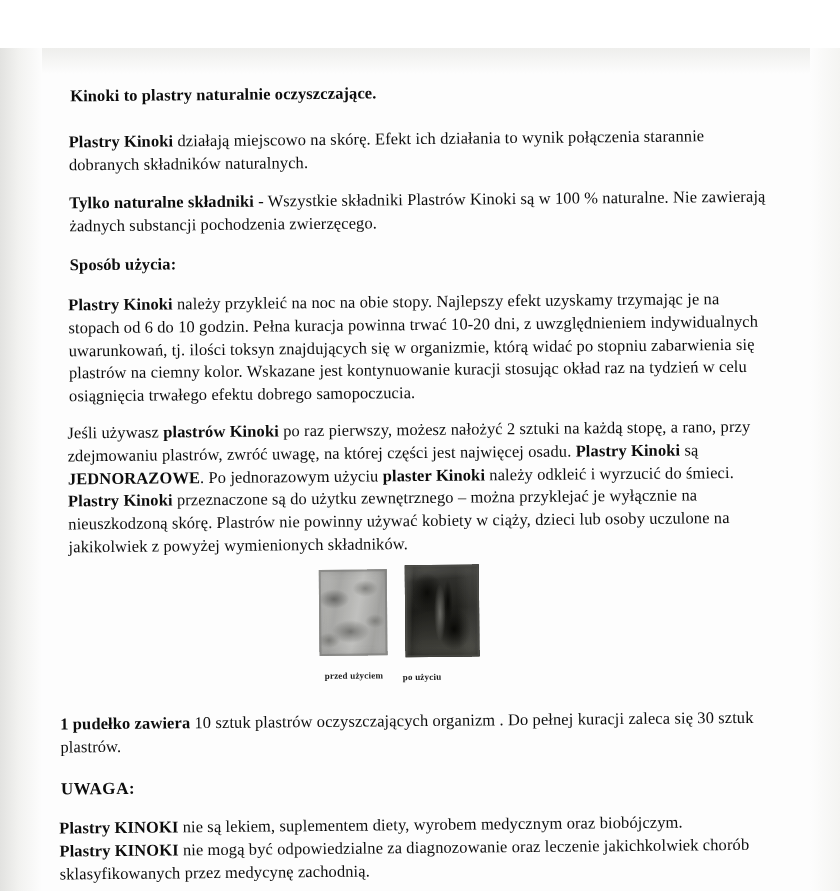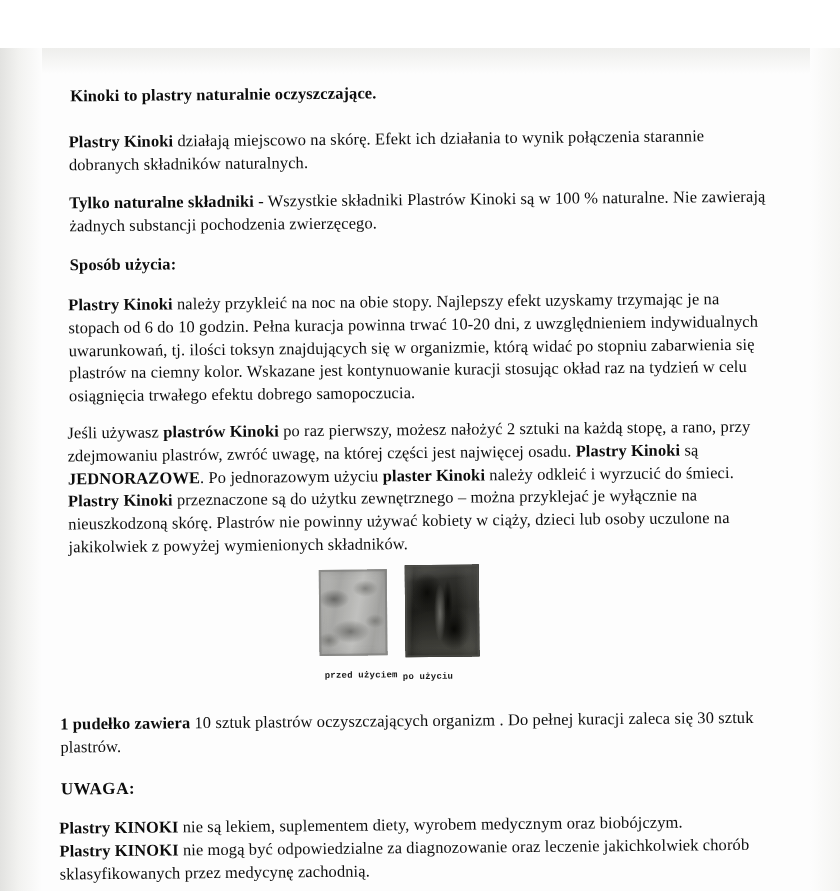--- a/index.html
+++ b/index.html
@@ -111,21 +111,21 @@
       radial-gradient(ellipse 8px 40px at 47% 52%, rgba(170,170,165,0.5), rgba(0,0,0,0) 72%),
       radial-gradient(ellipse 6px 30px at 58% 40%, rgba(20,20,18,0.8), rgba(0,0,0,0) 75%),
       radial-gradient(ellipse 20px 26px at 30% 30%, rgba(18,18,16,0.75), rgba(0,0,0,0) 76%),
       radial-gradient(ellipse 22px 28px at 66% 70%, rgba(16,16,14,0.8), rgba(0,0,0,0) 76%),
       linear-gradient(175deg, #6e6e6a 0%, #3a3a37 18%, #2b2b28 48%, #3d3d39 74%, #55554f 100%);
     box-shadow: inset 0 0 0 2px rgba(90,90,86,0.5),
                 inset 0 0 12px rgba(10,10,8,0.6);
   }
   .caption {
     position: absolute;
-    font-family: Liberation Mono, monospace;
+    font-family: Liberation Serif, serif;
     font-weight: bold;
     font-size: 9px;
     letter-spacing: 0.2px;
     color: #1a1a1a;
     white-space: nowrap;
   }
 </style>
 </head>
 <body>
 

